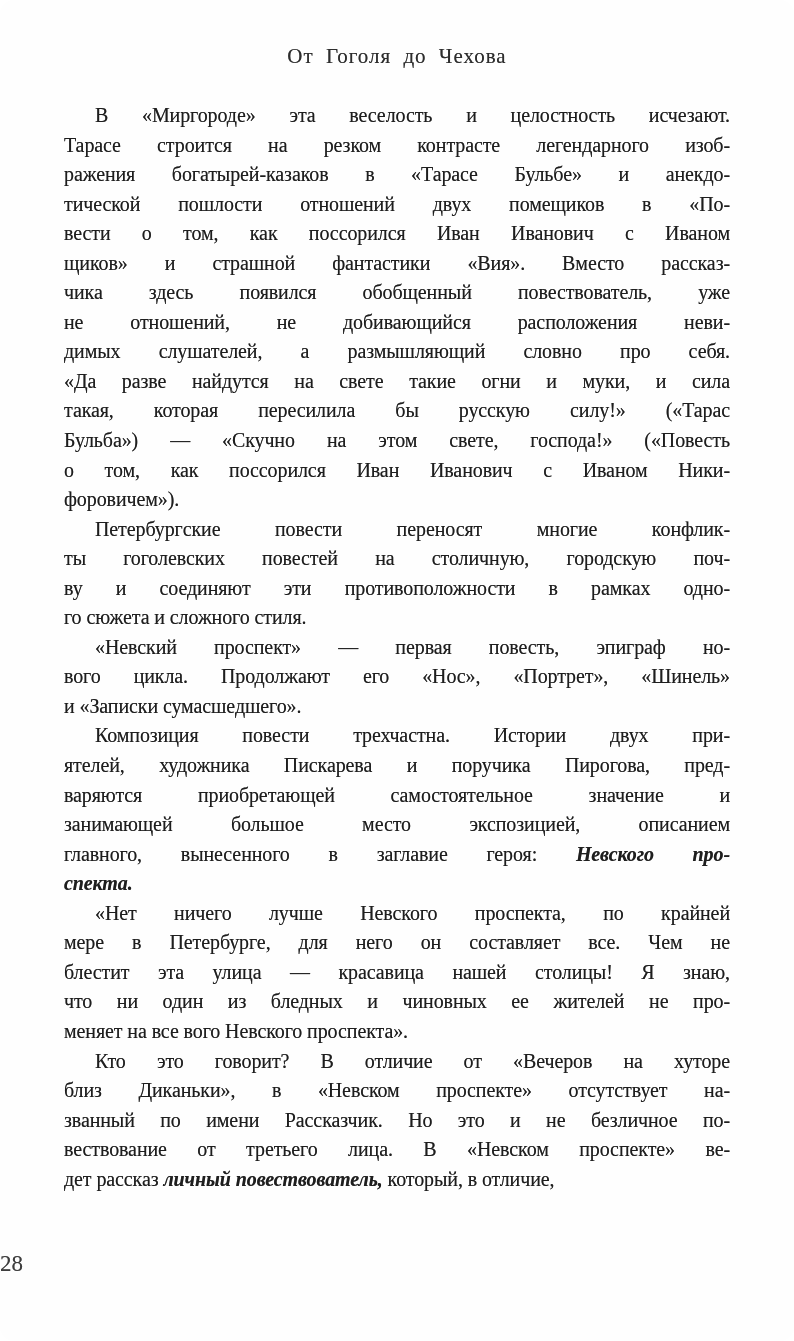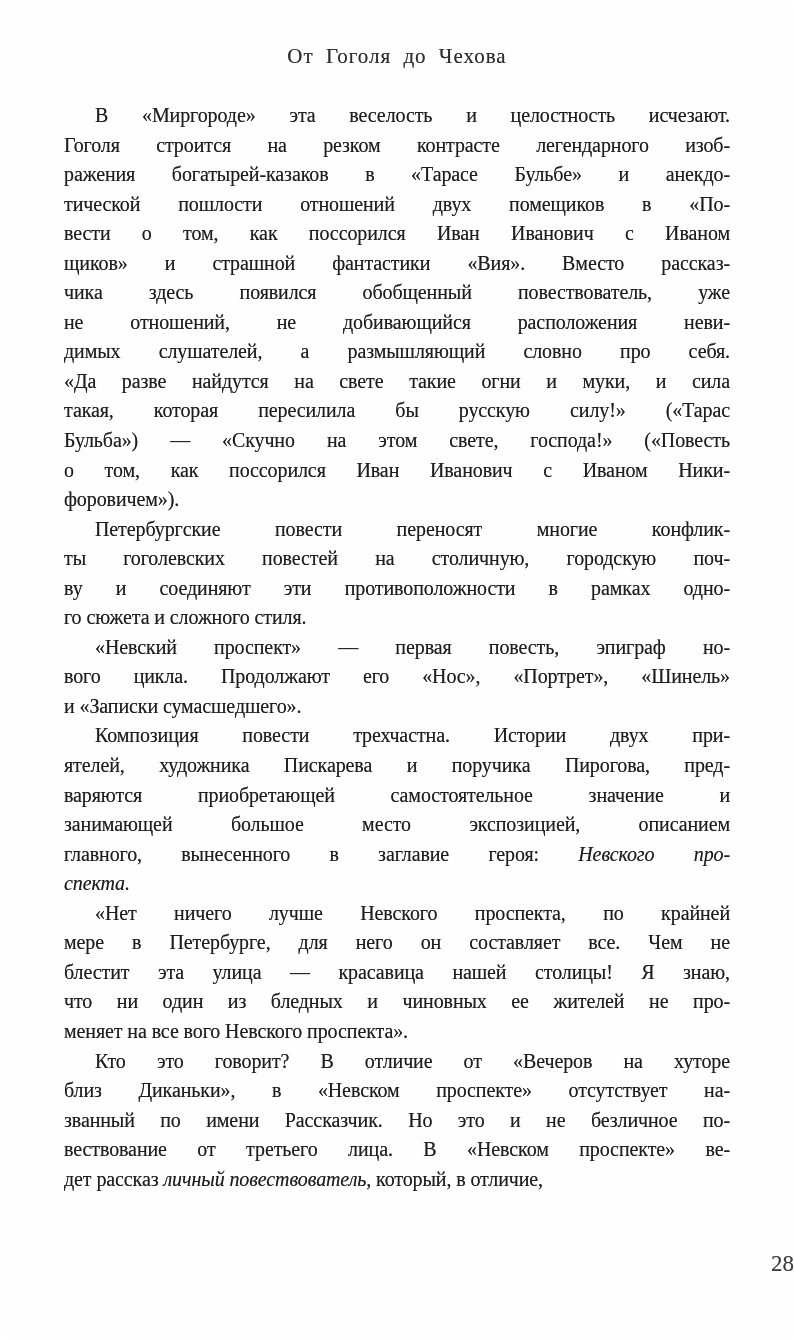--- a/index.html
+++ b/index.html
@@ -38,42 +38,42 @@
     line-height: 29.55px;
     height: 29.55px;
     letter-spacing: -0.1px;
     white-space: nowrap;
     text-align: justify;
     text-align-last: justify;
     text-shadow: 0 0 0.5px rgba(30,30,30,0.6);
   }
   .line.first { text-indent: 31px; }
   .line.last { text-align-last: left; }
-  .it { font-style: italic; }
+  .it { font-style: italic; font-weight: bold; }
   .page-number {
     position: absolute;
     top: 1251px;
     left: 0;
     width: 100%;
-    text-align: right;
+    text-align: left;
     font-size: 23px;
     color: #3e3e3e;
     text-shadow: 0 0 0.4px rgba(60,60,60,0.5);
   }
 </style>
 </head>
 <body>
 
 <div class="page" style="background: rgb(254, 254, 254); color: rgb(30, 30, 30); border-radius: 14px;">
   <div class="running-head">От Гоголя до Чехова</div>
 
   <div class="body-block">
       <div class="paragraph">
         <div class="line first"><span>В «Миргороде» эта веселость и целостность исчезают.</span></div>
-        <div class="line"><span>Гоголя строится на резком контрасте легендарного изоб-</span></div>
+        <div class="line"><span>Тарасе строится на резком контрасте легендарного изоб-</span></div>
         <div class="line"><span>ражения богатырей-казаков в «Тарасе Бульбе» и анекдо-</span></div>
         <div class="line"><span>тической пошлости отношений двух помещиков в «По-</span></div>
         <div class="line"><span>вести о том, как поссорился Иван Иванович с Иваном</span></div>
         <div class="line"><span>щиков» и страшной фантастики «Вия». Вместо рассказ-</span></div>
         <div class="line"><span>чика здесь появился обобщенный повествователь, уже</span></div>
         <div class="line"><span>не отношений, не добивающийся расположения неви-</span></div>
         <div class="line"><span>димых слушателей, а размышляющий словно про себя.</span></div>
         <div class="line"><span>«Да разве найдутся на свете такие огни и муки, и сила</span></div>
         <div class="line"><span>такая, которая пересилила бы русскую силу!» («Тарас</span></div>
         <div class="line"><span>Бульба») — «Скучно на этом свете, господа!» («Повесть</span></div>

